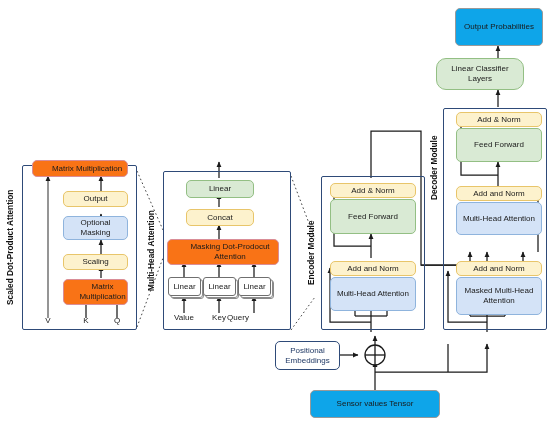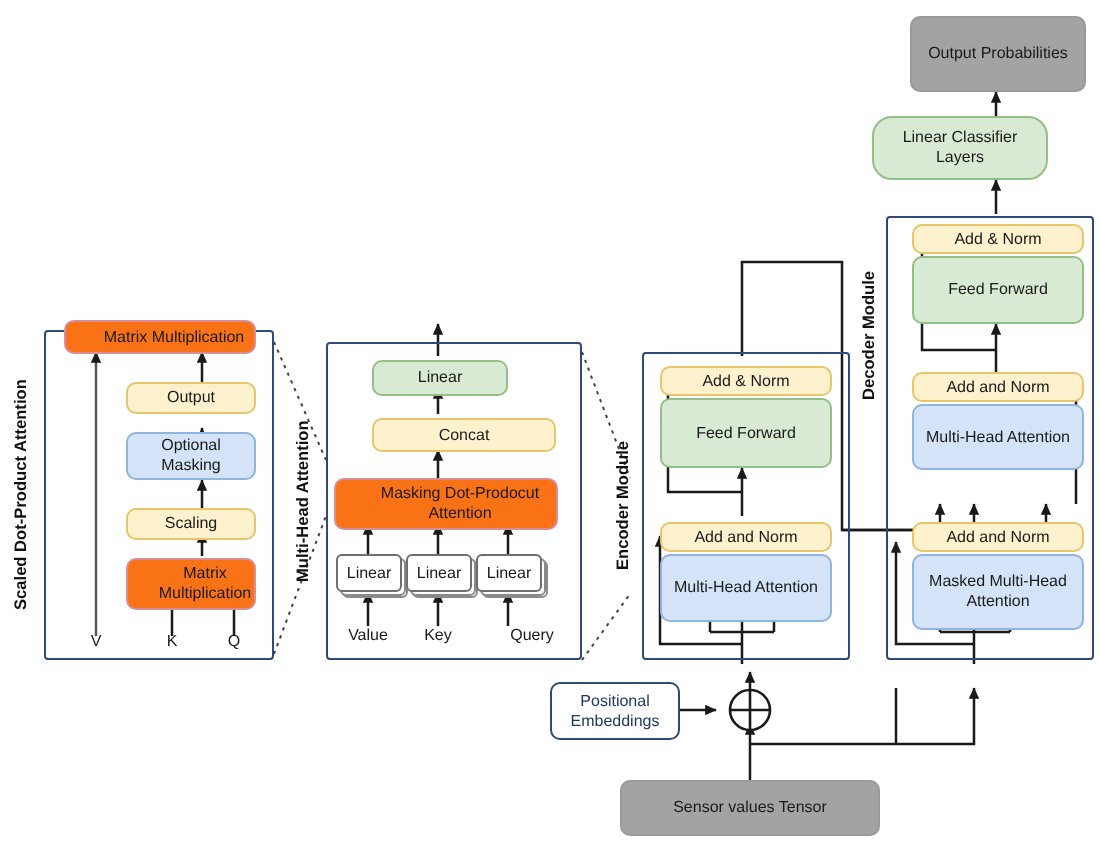--- a/index.html
+++ b/index.html
@@ -15,21 +15,21 @@
          background:transparent;border-radius:2px;}
   .vlabel{position:absolute;font-size:8.3px;font-weight:bold;color:#111;
           writing-mode:vertical-rl;transform:rotate(180deg);
           display:flex;align-items:center;justify-content:center;white-space:nowrap;}
   .plain{position:absolute;font-size:8px;text-align:center;}
 
   .c-pink  {background:#f97316;border:1px solid #d98d97;padding-left:16px;}
   .c-yellow{background:#fdf2cd;border:1px solid #e8c56a;}
   .c-blue  {background:#d4e3f7;border:1px solid #8fb4dd;}
   .c-green {background:#d9ead4;border:1px solid #93bf84;}
-  .c-gray  {background:#a3a3a3;border:1px solid #999;}
+  .c-gray  {background:#0ea5e9;border:1px solid #999;}
   .c-white {background:#ffffff;border:1.3px solid #2e4a78;}
 
   .stackwrap{position:absolute;}
   .stackwrap .sh{position:absolute;background:#fff;border:1px solid #8a8a8a;border-radius:3px;
                  box-sizing:border-box;width:100%;height:100%;}
   .stackwrap .sh.s2{left:3px;top:3px;}
   .stackwrap .sh.s1{left:1.5px;top:1.5px;}
   .stackwrap .front{position:absolute;left:0;top:0;width:100%;height:100%;
                     background:#fff;border:1px solid #6f6f6f;border-radius:3px;
                     display:flex;align-items:center;justify-content:center;
@@ -127,42 +127,42 @@
   <div class="box c-pink" style="left:63px;top:279px;width:65px;height:26px;">Matrix Multiplication</div>
 
   <div class="plain" style="left:38px;top:316px;width:20px;">V</div>
   <div class="plain" style="left:76px;top:316px;width:20px;">K</div>
   <div class="plain" style="left:107px;top:316px;width:20px;">Q</div>
 
   <div class="panel" style="left:163px;top:171px;width:128px;height:159px;"></div>
   <div class="vlabel" style="left:143px;top:171px;width:16px;height:159px;">Multi-Head Attention</div>
 
   <div class="box c-green" style="left:186px;top:180px;width:68px;height:18px;">Linear</div>
-  <div class="box c-yellow" style="left:186px;top:209px;width:92px;height:17px;">Concat</div>
+  <div class="box c-yellow" style="left:186px;top:209px;width:68px;height:17px;">Concat</div>
   <div class="box c-pink" style="left:167px;top:239px;width:112px;height:26px;">Masking Dot-Prodocut Attention</div>
 
   <div class="stackwrap" style="left:168px;top:277px;width:33px;height:19px;">
     <div class="sh s2"></div>
       <div class="sh s1"></div>
     <div class="front">Linear</div>
   </div>
   <div class="stackwrap" style="left:203px;top:277px;width:33px;height:19px;">
     <div class="sh s2"></div>
       <div class="sh s1"></div>
     <div class="front">Linear</div>
   </div>
   <div class="stackwrap" style="left:238px;top:277px;width:33px;height:19px;">
     <div class="sh s2"></div>
       <div class="sh s1"></div>
     <div class="front">Linear</div>
   </div>
 
   <div class="plain" style="left:166px;top:313px;width:36px;">Value</div>
   <div class="plain" style="left:202px;top:313px;width:34px;">Key</div>
-  <div class="plain" style="left:248px;top:313px;width:36px;">Query</div>
+  <div class="plain" style="left:220px;top:313px;width:36px;">Query</div>
 
   <div class="panel" style="left:321px;top:176px;width:104px;height:154px;"></div>
   <div class="vlabel" style="left:303px;top:176px;width:16px;height:154px;">Encoder Module</div>
 
   <div class="box c-yellow" style="left:330px;top:183px;width:86px;height:15px;">Add &amp; Norm</div>
   <div class="box c-green" style="left:330px;top:199px;width:86px;height:35px;">Feed Forward</div>
   <div class="box c-yellow" style="left:330px;top:261px;width:86px;height:15px;">Add and Norm</div>
   <div class="box c-blue" style="left:330px;top:277px;width:86px;height:34px;">Multi-Head Attention</div>
 
   <div class="panel" style="left:443px;top:108px;width:104px;height:222px;"></div>

